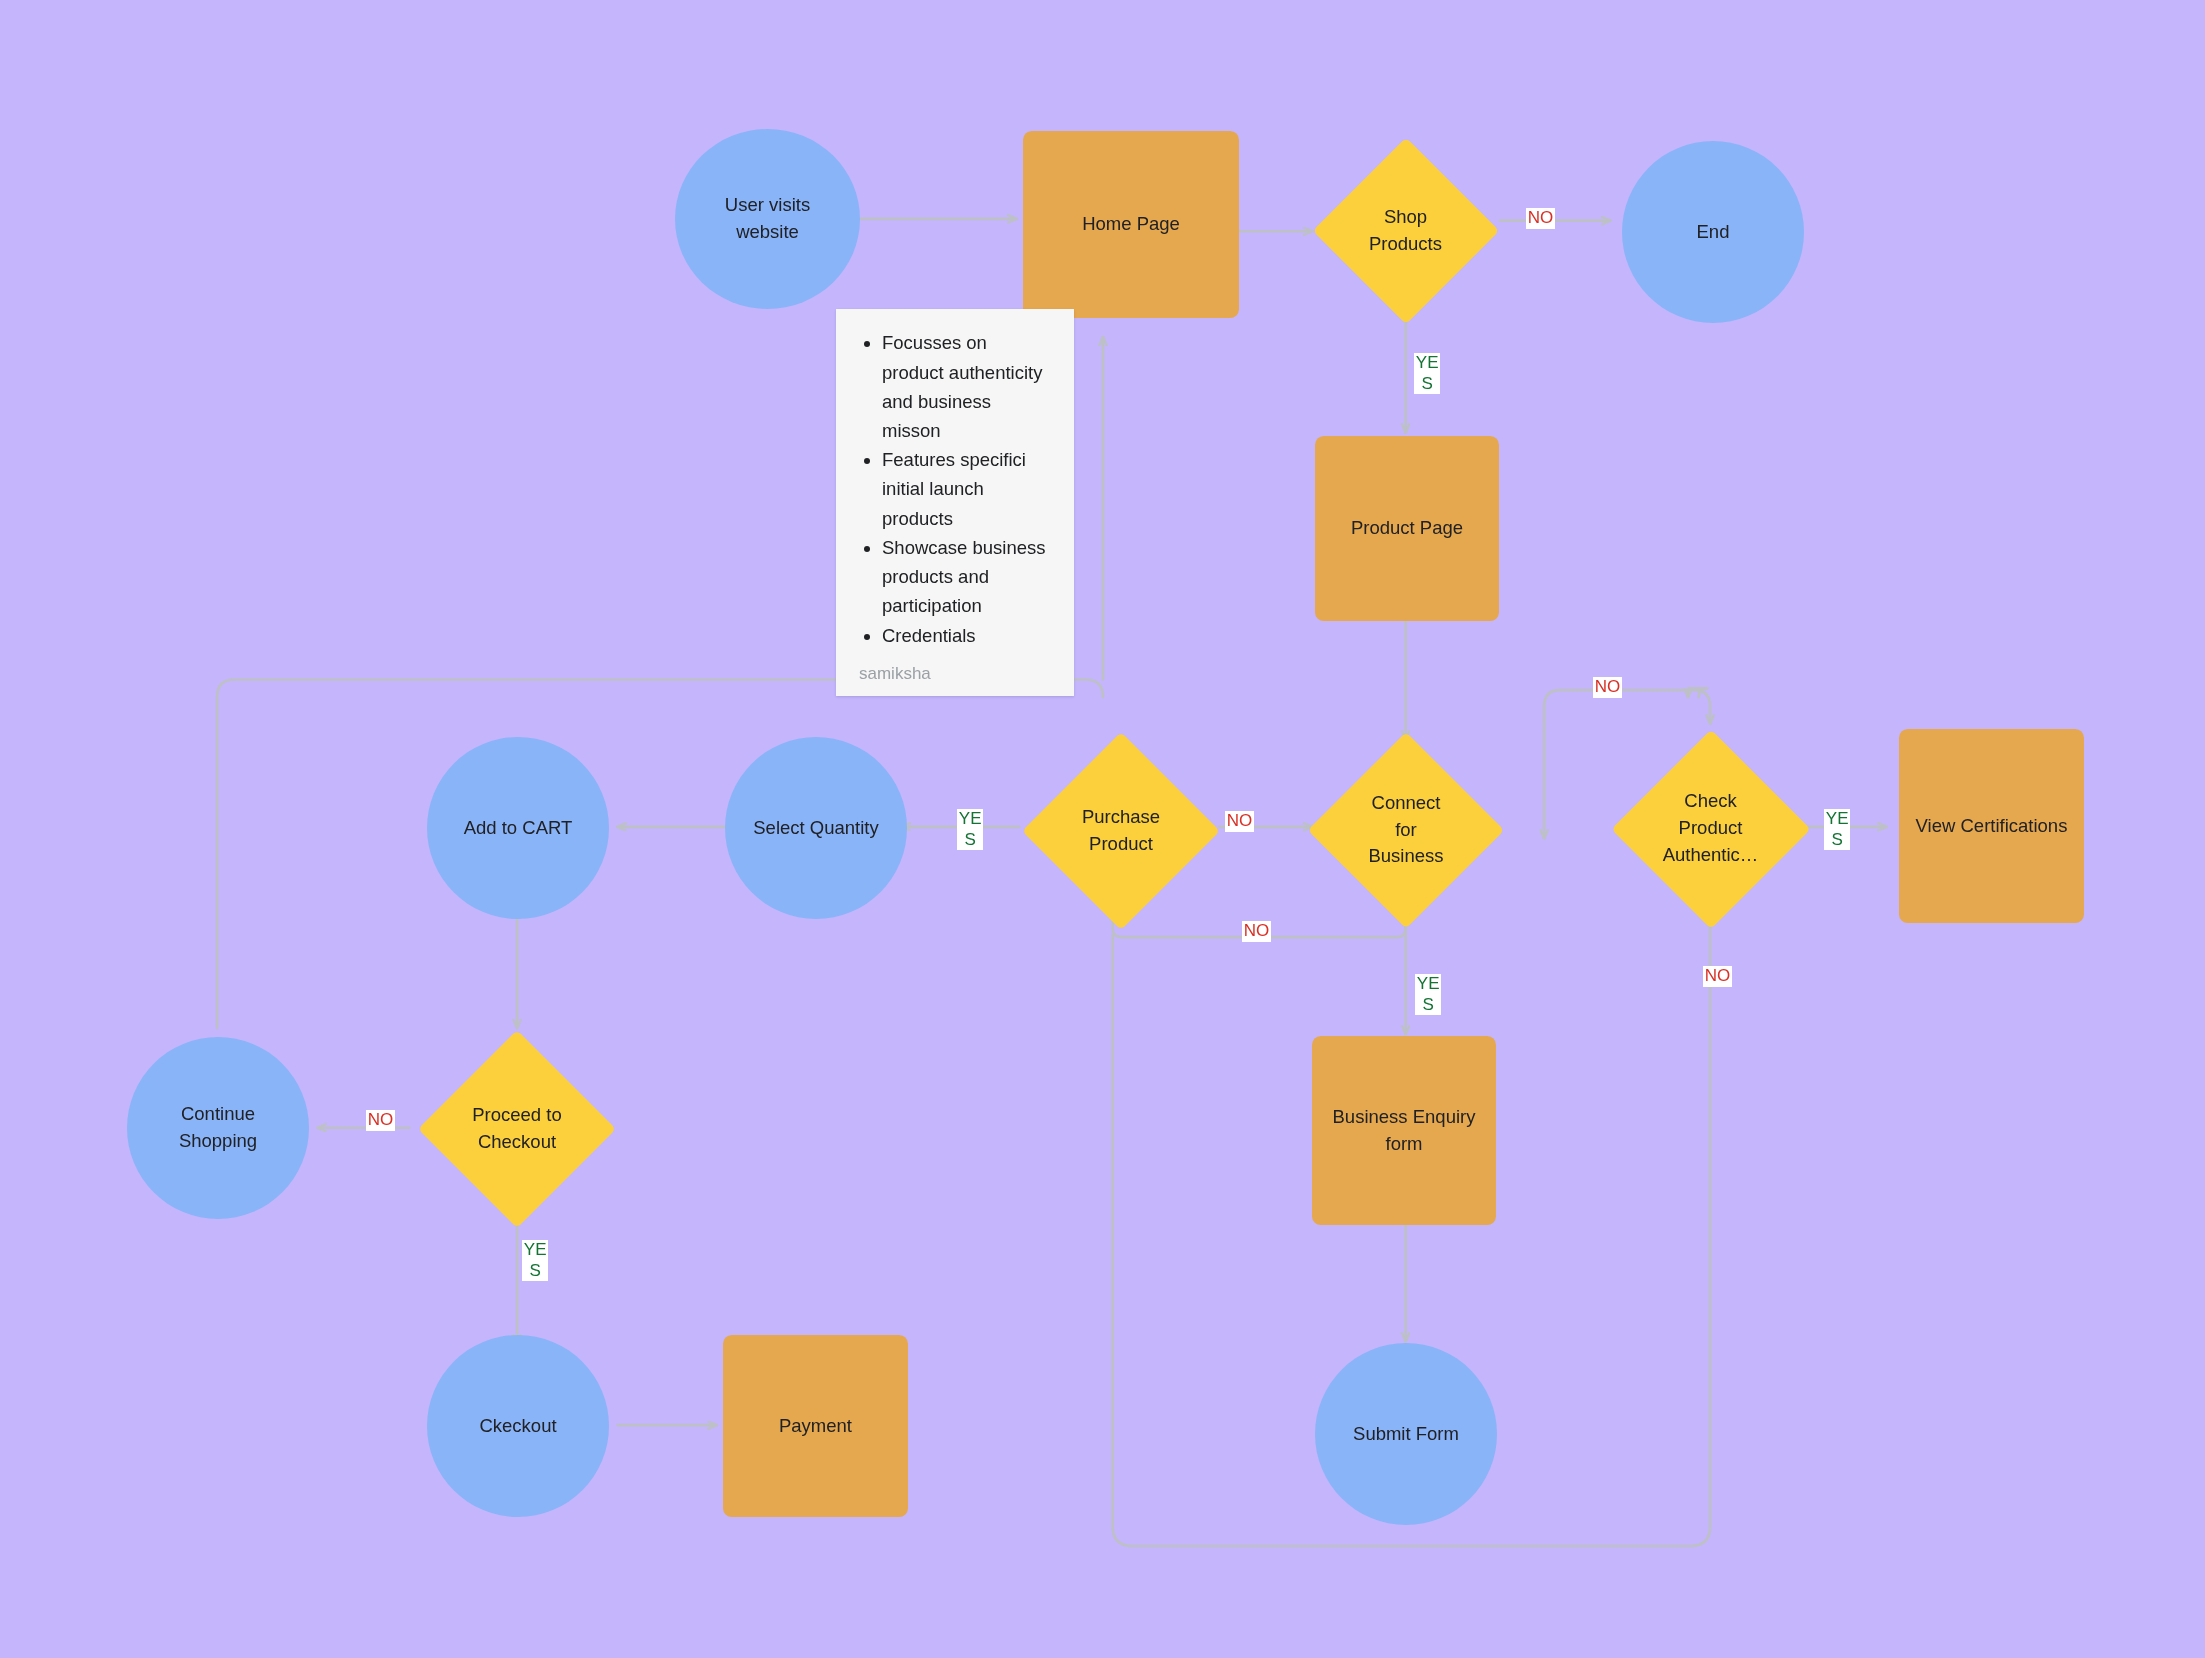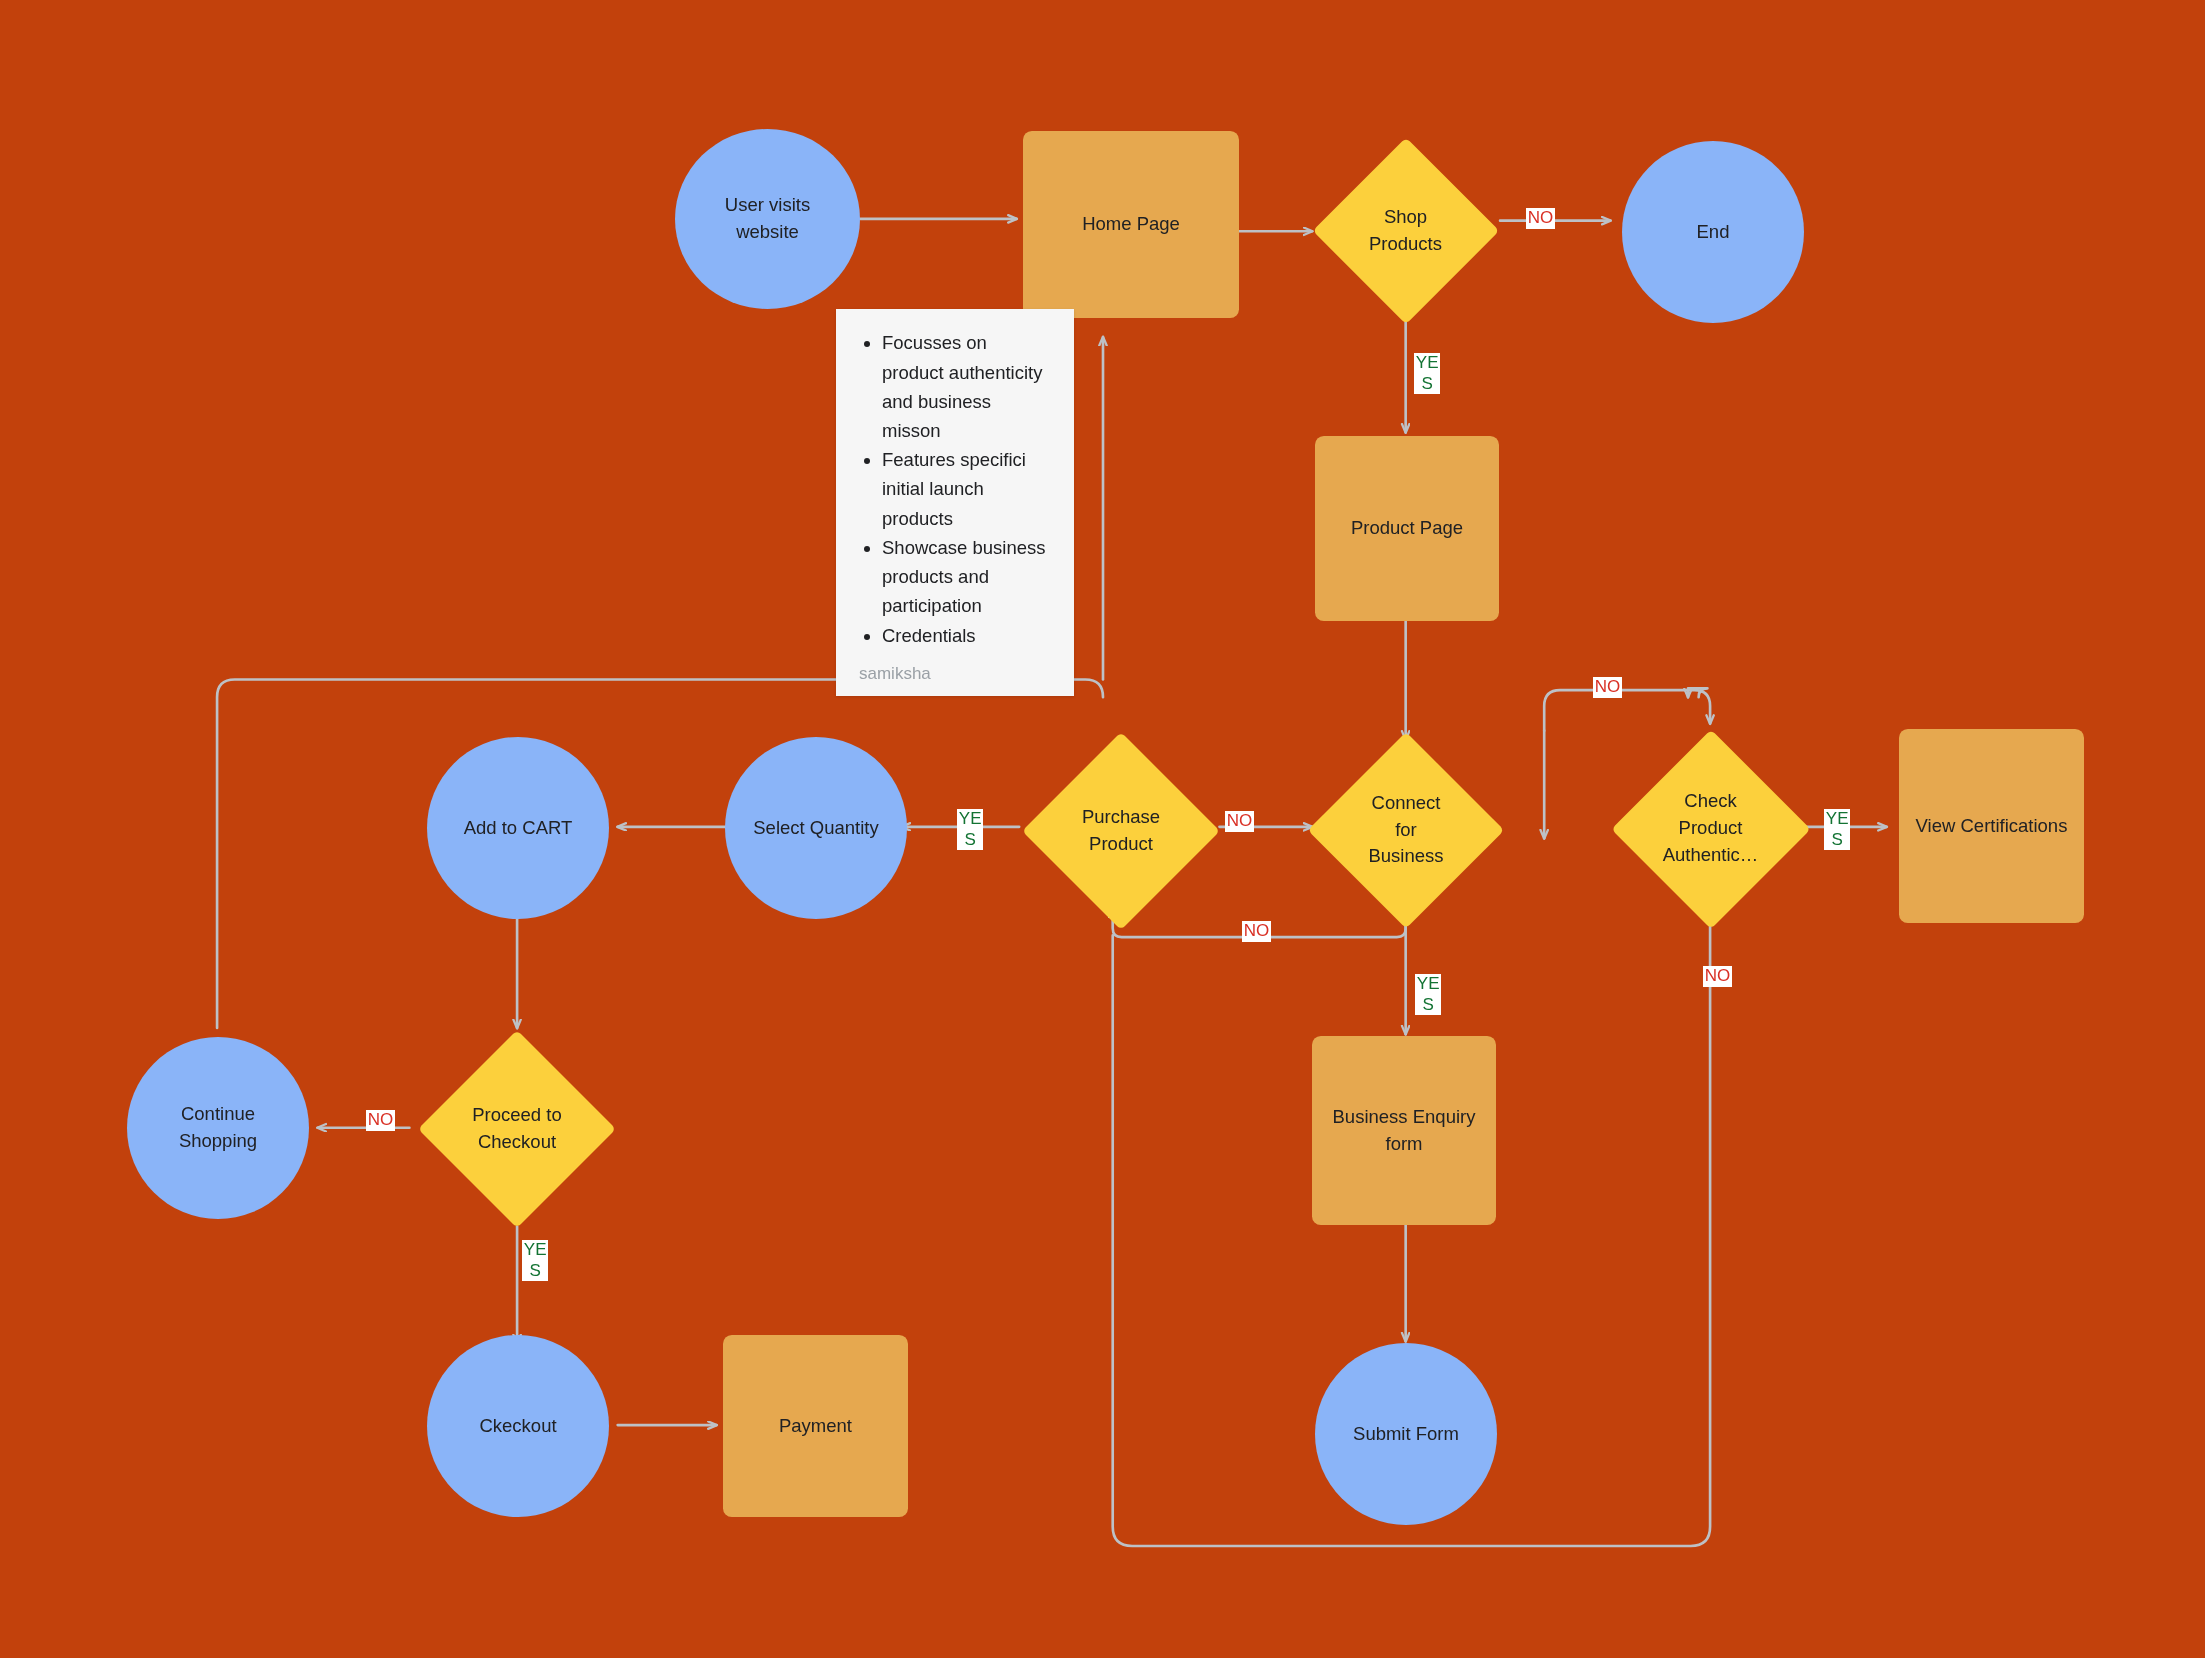--- a/index.html
+++ b/index.html
@@ -9,21 +9,21 @@
     background: #ffffff;
   }
   body {
     font-family: "Liberation Sans", sans-serif;
     -webkit-font-smoothing: antialiased;
   }
   #canvas {
     position: relative;
     width: 2206px;
     height: 1659px;
-    background: #c2410c;
+    background: #c4b5fd;
     overflow: hidden;
   }
   #edge-layer {
     position: absolute;
     left: 0;
     top: 0;
     width: 2206px;
     height: 1659px;
     pointer-events: none;
   }

